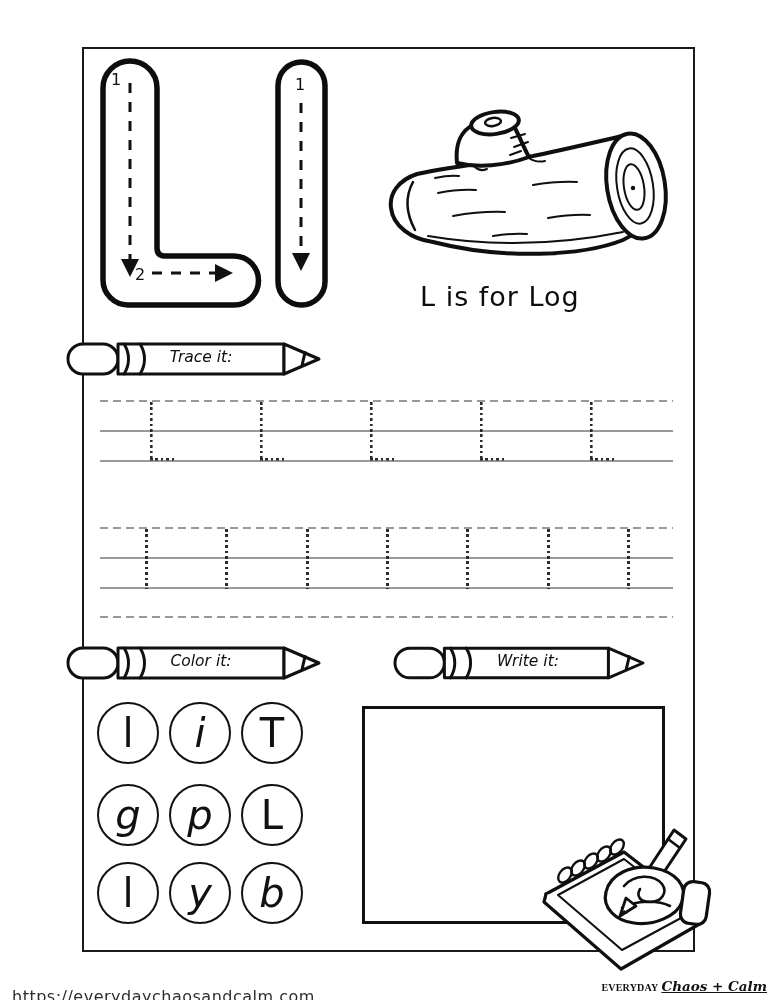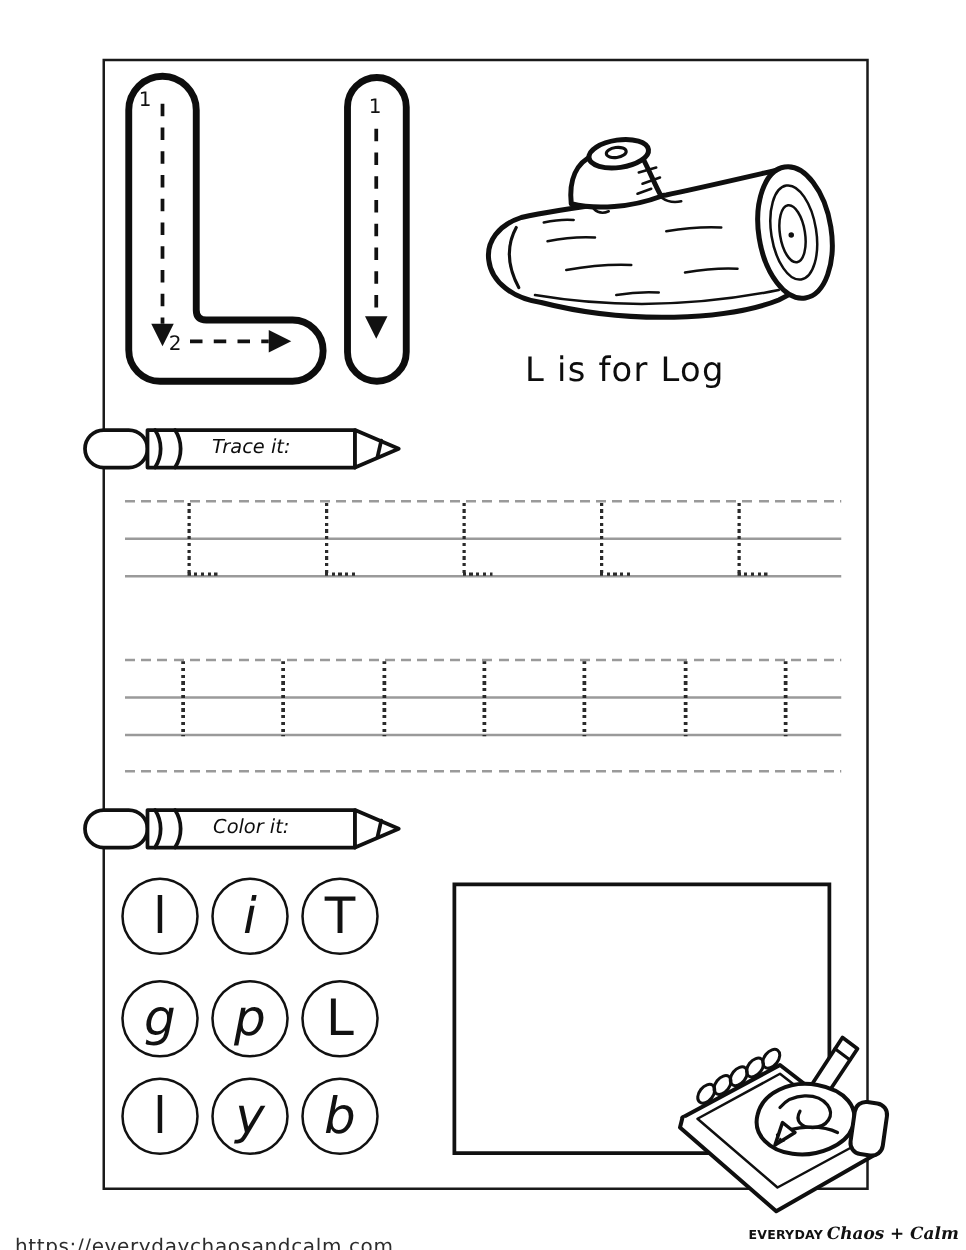--- a/index.html
+++ b/index.html
@@ -27,23 +27,23 @@
      background:repeating-linear-gradient(to bottom,#2b2b2b 0 2.6px,rgba(0,0,0,0) 2.6px 5.4px);}
   
   .circle{position:absolute;width:62px;height:62px;border:2.6px solid #111;border-radius:50%;
       box-sizing:border-box;display:flex;align-items:center;justify-content:center;
       font-size:40px;line-height:1;color:#111;background:#fff;}
   .circle.it{font-style:italic;}
   .write-box{position:absolute;left:362px;top:706px;width:303px;height:218px;
       border:3px solid #111;background:#fff;box-sizing:border-box;}
   .footer-url{position:absolute;left:12px;top:972px;font-size:16px;color:#2d2d2d;letter-spacing:.5px;margin-top:15px;}
   .brand{position:absolute;right:6px;top:976px;white-space:nowrap;}
-  .brand .bold{font-size:10px;font-weight:800;letter-spacing:.2px;color:#111;}
+  .brand .bold{font-size:10px;font-weight:800;letter-spacing:.2px;color:#111;font-family:Liberation Serif, serif;}
   .brand .script{font-family:"DejaVu Serif",serif;font-style:italic;font-size:13.5px;
-      font-weight:600;color:#111;margin-left:3px;}
+      font-weight:600;color:#111;margin-left:3px;text-decoration:underline;}
 </style>
 </head>
 <body>
 
 <div class="page">
 
   <div class="sheet-border"></div>
 
   <svg style="left:95px;top:55px;" width="235" height="255" viewBox="0 0 235 255">
     <g stroke="#0d0d0d" fill="#fff" stroke-width="5.5" stroke-linejoin="round">
@@ -139,20 +139,33 @@
         <path d="M52,2 L218,2 L218,32 L52,32 Z"></path>
         <path fill="none" d="M58,2 C64,11 64,23 58,32"></path>
         <path fill="none" d="M74,2 C80,11 80,23 74,32"></path>
         <path d="M218,2 L253,17 L218,32 Z"></path>
         <path fill="none" d="M239,10.5 L236,23.5"></path>
       </g>
     </svg>
     <span class="label">Color it:</span>
   </div>
 
+  <div class="banner" style="left:393px;top:646px;width:252px;">
+    <svg style="left:0;top:0;" width="252" height="34" viewBox="0 0 255 34">
+      <g stroke="#101010" stroke-width="3" fill="#fff" stroke-linejoin="round" stroke-linecap="round">
+        <rect x="2" y="2" width="50" height="30" rx="15"></rect>
+        <path d="M52,2 L218,2 L218,32 L52,32 Z"></path>
+        <path fill="none" d="M58,2 C64,11 64,23 58,32"></path>
+        <path fill="none" d="M74,2 C80,11 80,23 74,32"></path>
+        <path d="M218,2 L253,17 L218,32 Z"></path>
+        <path fill="none" d="M239,10.5 L236,23.5"></path>
+      </g>
+    </svg>
+    <span class="label">Write it:</span>
+  </div>
 
   <div class="circle" style="left:97px;top:702px;">l</div>
   <div class="circle it" style="left:169px;top:702px;">i</div>
   <div class="circle" style="left:241px;top:702px;">T</div>
   <div class="circle it" style="left:97px;top:784px;">g</div>
   <div class="circle it" style="left:169px;top:784px;">p</div>
   <div class="circle" style="left:241px;top:784px;">L</div>
   <div class="circle" style="left:97px;top:862px;">l</div>
   <div class="circle it" style="left:169px;top:862px;">y</div>
   <div class="circle it" style="left:241px;top:862px;">b</div>

